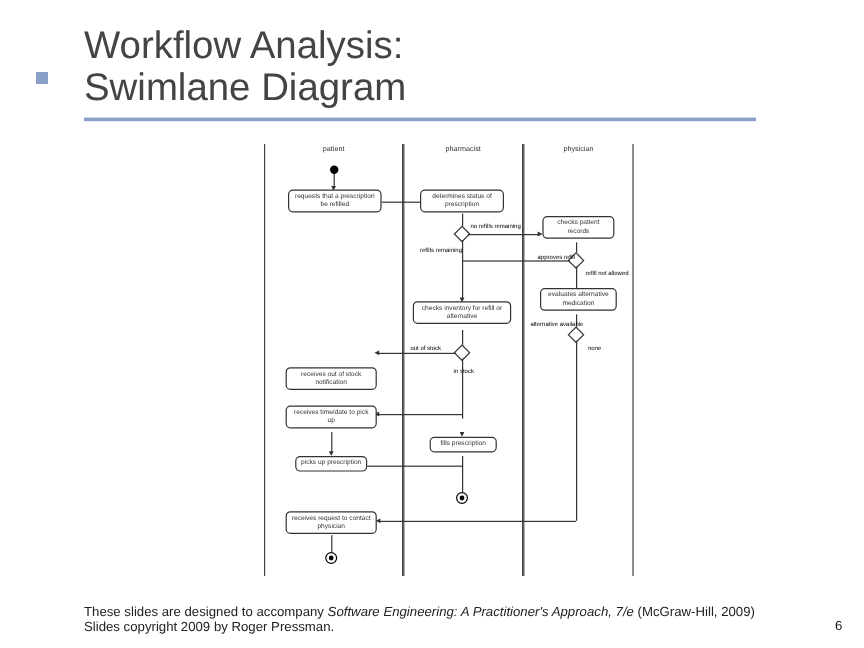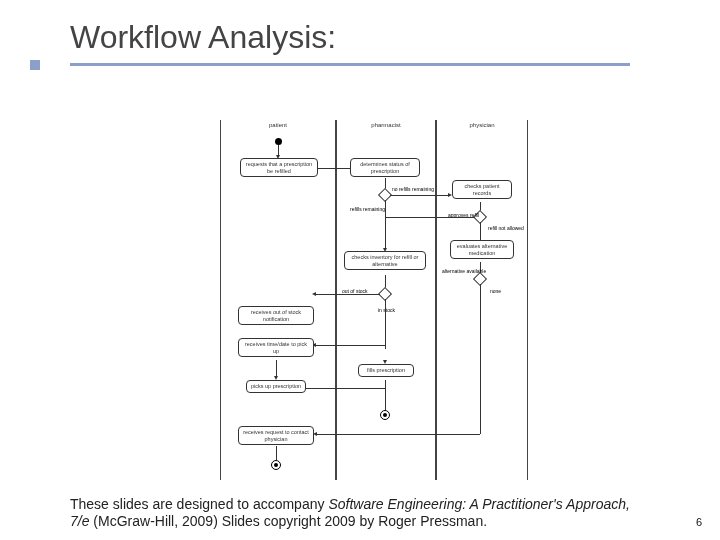--- a/index.html
+++ b/index.html
@@ -27,32 +27,33 @@
 
   .edge { position: absolute; }
   .vline { width: 1px; background: #333; }
   .hline { height: 1px; background: #333; }
 
   
   .arrD { position: absolute; width: 0; height: 0; border-left: 2px solid transparent; border-right: 2px solid transparent; border-top: 4px solid #333; }
   .arrR { position: absolute; width: 0; height: 0; border-top: 2px solid transparent; border-bottom: 2px solid transparent; border-left: 4px solid #333; }
   .arrL { position: absolute; width: 0; height: 0; border-top: 2px solid transparent; border-bottom: 2px solid transparent; border-right: 4px solid #333; }
 
-  .footer { position: absolute; left: 70px; bottom: 10px; width: 560px; font-size: 14px; color: #222; line-height: 1.2; }
+  .footer { position: absolute; left: 70px; bottom: 10px; width: 560px; font-size: 11px; color: #222; line-height: 1.2; }
   .footer-em { font-style: italic; }
   .pagenum { position: absolute; right: 18px; bottom: 12px; font-size: 11px; color: #111; }
   .deco { position: absolute; left: 30px; top: 60px; width: 10px; height: 10px; background: #8aa0c8; }
 </style>
 </head>
 <body>
 
 <div class="slide">
   <div class="deco"></div>
   <h1 class="title">
     <span>Workflow Analysis:</span><br>
+    <span>Swimlane Diagram</span>
   </h1>
   <hr class="title-rule">
 
   <div class="swim">
     <div class="lane l1">
         <div class="lane-head">patient</div>
       </div>
     <div class="lane l2">
         <div class="lane-head">pharmacist</div>
       </div>

